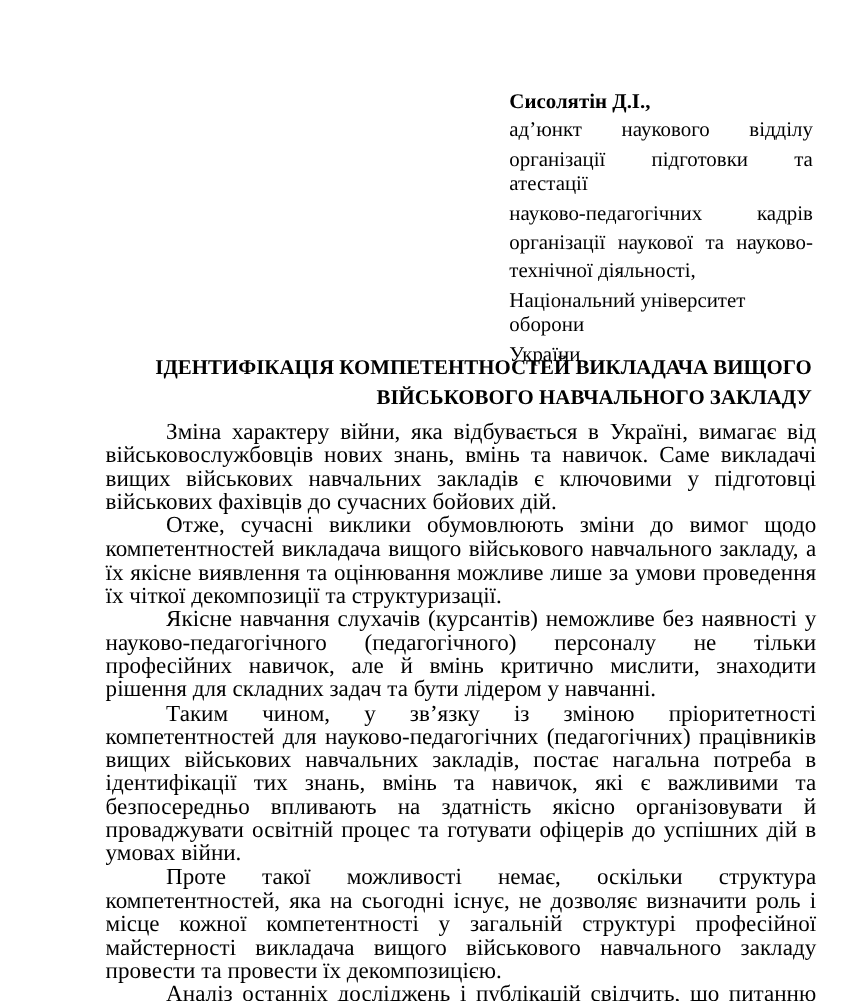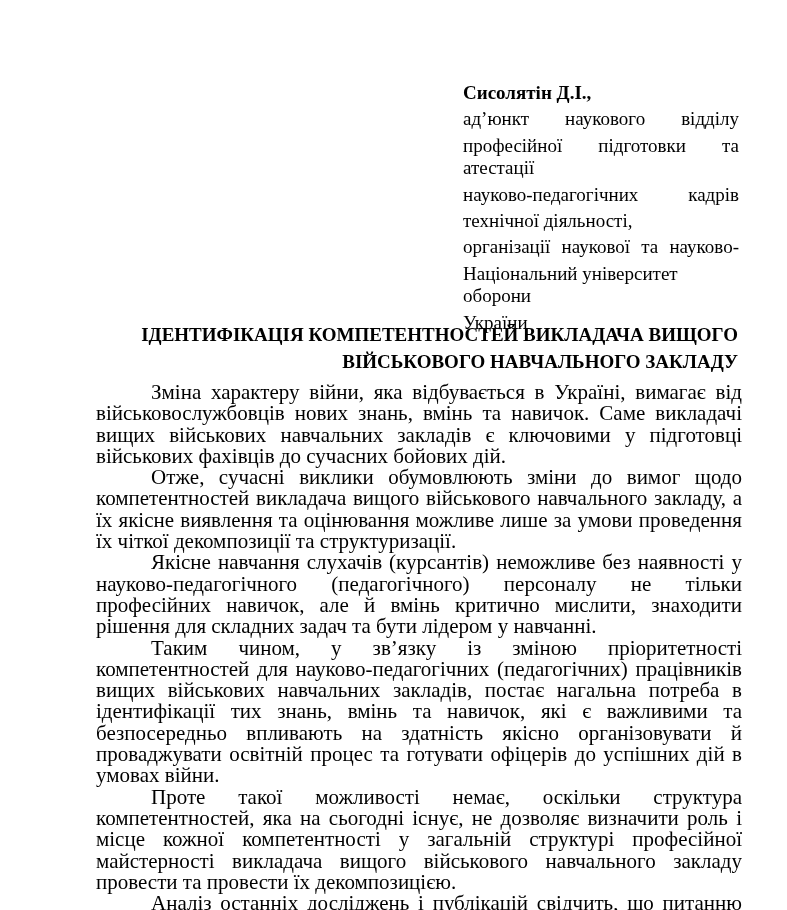--- a/index.html
+++ b/index.html
@@ -70,24 +70,24 @@
     background: linear-gradient(90deg, #1b1b15 0%, #22241a 25%, #14140e 55%, #1e1e17 80%, #15150f 100%);
   }
 </style>
 </head>
 <body>
 
 <div class="page">
   <div class="author" id="author-block">
       <div class="a-line b">Сисолятін Д.І.,</div>
       <div class="a-line just">ад’юнкт наукового відділу</div>
-      <div class="a-line just">професійної підготовки та атестації</div>
+      <div class="a-line just">організації підготовки та атестації</div>
       <div class="a-line just">науково-педагогічних кадрів</div>
+      <div class="a-line just">організації наукової та науково-</div>
       <div class="a-line">технічної діяльності,</div>
-      <div class="a-line just">організації наукової та науково-</div>
       <div class="a-line">Національний університет оборони</div>
       <div class="a-line">України</div>
     </div>
   <div class="title" id="article-title">
       <div class="t-line">ІДЕНТИФІКАЦІЯ КОМПЕТЕНТНОСТЕЙ ВИКЛАДАЧА ВИЩОГО</div>
       <div class="t-line">ВІЙСЬКОВОГО НАВЧАЛЬНОГО ЗАКЛАДУ</div>
     </div>
   <div class="bodytext" id="article-body">
       <p>Зміна характеру війни, яка відбувається в Україні, вимагає від військовослужбовців нових знань, вмінь та навичок. Саме викладачі вищих військових навчальних закладів є ключовими у підготовці військових фахівців до сучасних бойових дій.</p>
       <p>Отже, сучасні виклики обумовлюють зміни до вимог щодо компетентностей викладача вищого військового навчального закладу, а їх якісне виявлення та оцінювання можливе лише за умови проведення їх чіткої декомпозиції та структуризації.</p>

